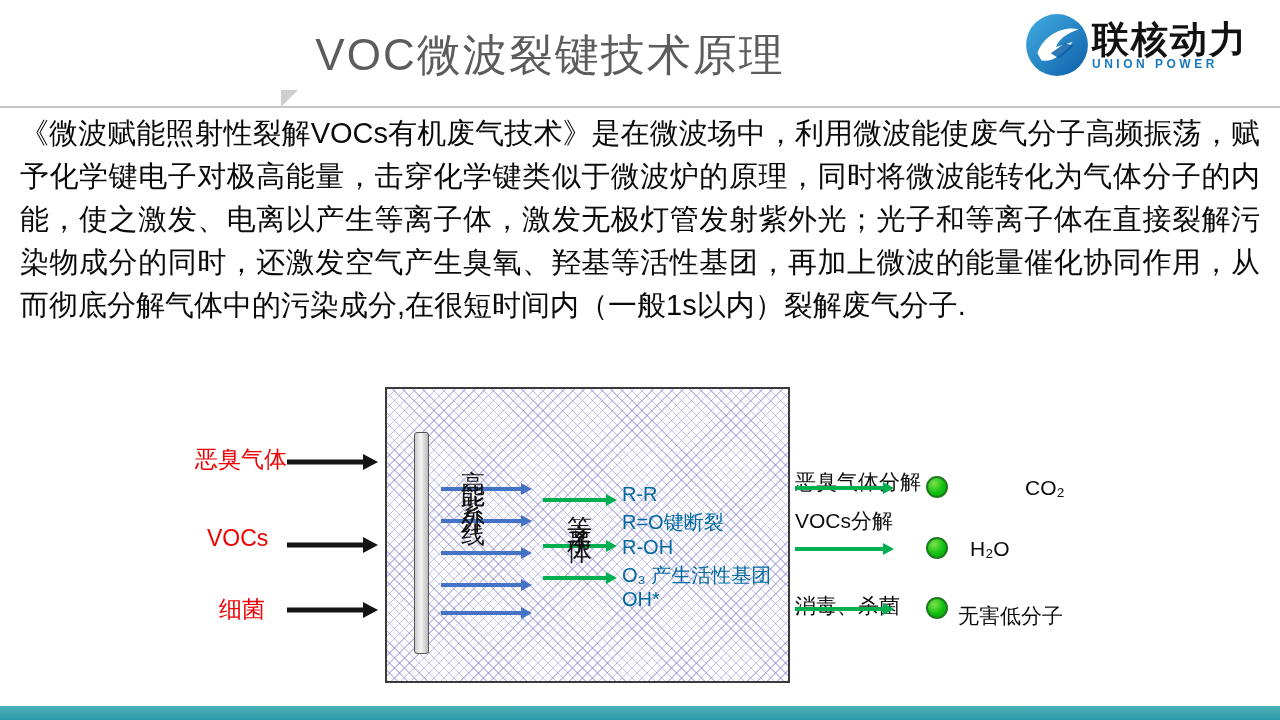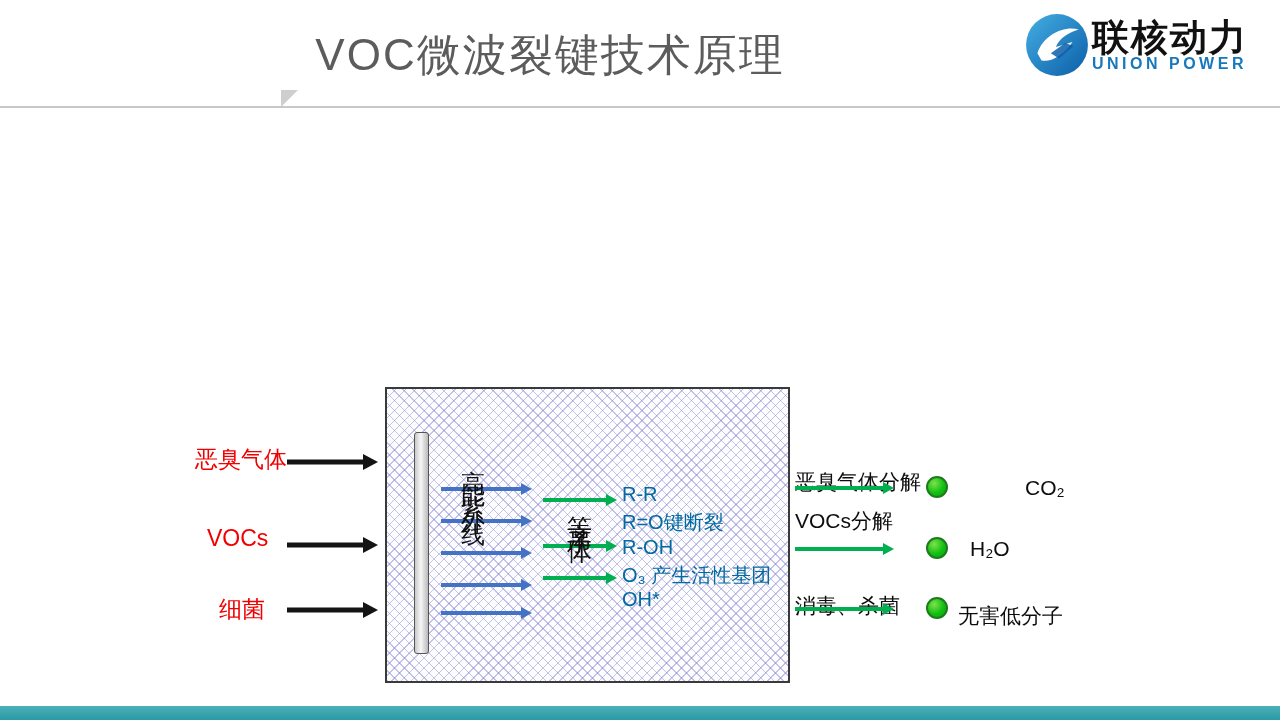--- a/index.html
+++ b/index.html
@@ -13,21 +13,21 @@
     font-size:44px;letter-spacing:2px;color:#5c5c5c;font-weight:400;
   }
   .title-rule{position:absolute;left:0;top:106px;width:1280px;height:2px;background:#c8c8c8;}
   .title-marker{
     position:absolute;left:281px;top:90px;width:0;height:0;
     border-left:17px solid #c2c2c2;border-bottom:17px solid transparent;opacity:.8;
   }
   .logo{position:absolute;left:1024px;top:12px;display:flex;align-items:center;gap:2px;}
   .logo-text{display:flex;flex-direction:column;line-height:1;}
   .logo-cn{font-size:37px;font-weight:700;color:#111;letter-spacing:2px;}
-  .logo-en{font-size:16px;font-weight:700;color:#1878be;letter-spacing:3.5px;}
+  .logo-en{font-size:12px;font-weight:700;color:#1878be;letter-spacing:3.5px;}
   
   .para{
     position:absolute;left:20px;top:112px;width:1240px;
     font-size:29px;line-height:43px;color:#0a0a0a;text-align:justify;
   }
   
   .field-label{
     position:absolute;left:470px;top:348px;width:200px;text-align:center;
     font-size:27px;color:#101010;letter-spacing:4px;z-index:3;
   }
@@ -99,20 +99,21 @@
       <circle cx="32" cy="32" r="30" fill="url(#lg)"></circle>
       <path d="M13 40 C19 22 39 13 53 17 C41 21 34 26 31 34 L47 29 C39 41 27 49 17 47 Z" fill="#ffffff"></path>
       <path d="M26 40 L40 30 L48 33 L34 45 Z" fill="#0b5ea8" opacity="0.85"></path>
     </svg>
     <div class="logo-text">
       <div class="logo-cn">联核动力</div>
       <div class="logo-en">UNION POWER</div>
     </div>
   </div>
 
+  <div class="para">《微波赋能照射性裂解VOCs有机废气技术》是在微波场中，利用微波能使废气分子高频振荡，赋予化学键电子对极高能量，击穿化学键类似于微波炉的原理，同时将微波能转化为气体分子的内能，使之激发、电离以产生等离子体，激发无极灯管发射紫外光；光子和等离子体在直接裂解污染物成分的同时，还激发空气产生臭氧、羟基等活性基团，再加上微波的能量催化协同作用，从而彻底分解气体中的污染成分,在很短时间内（一般1s以内）裂解废气分子.</div>
 
   <div class="mw-box"></div>
   <div class="lamp"></div>
   <div class="vtext uv">高能紫外线</div>
   <div class="vtext plasma">等离子体</div>
 
   <div class="arr arr-blue" style="left:441px;top:481px;width:80px;"></div>
   <div class="arr arr-blue" style="left:441px;top:513px;width:80px;"></div>
   <div class="arr arr-blue" style="left:441px;top:545px;width:80px;"></div>
   <div class="arr arr-blue" style="left:441px;top:577px;width:80px;"></div>

